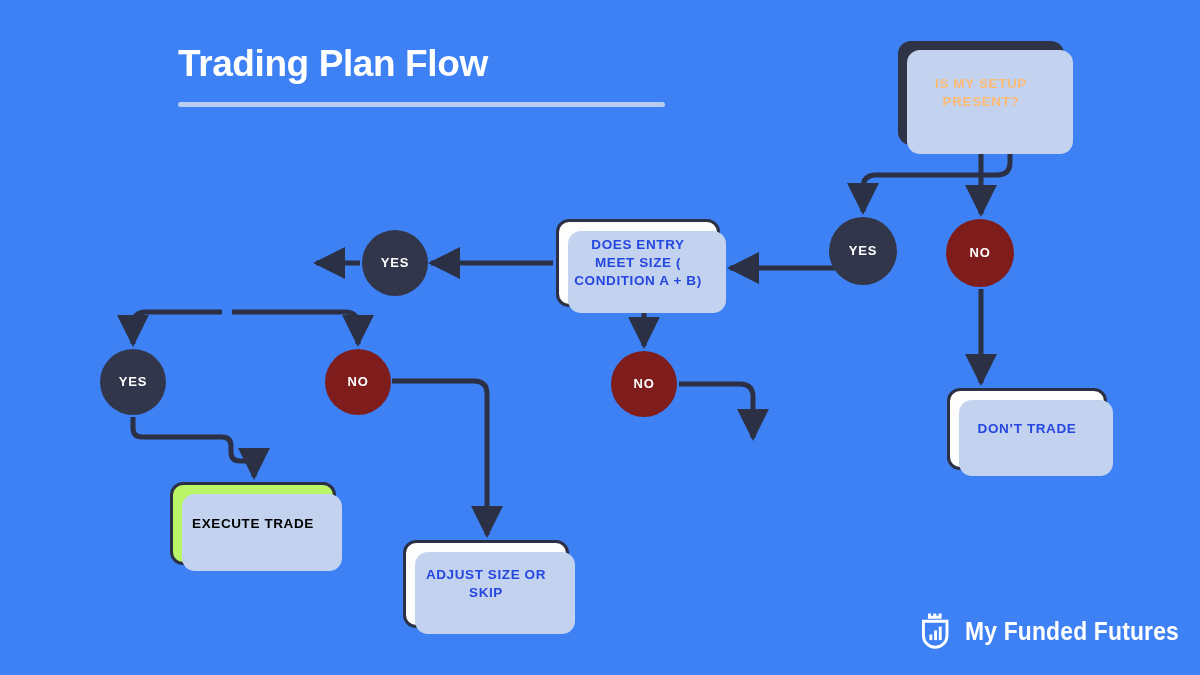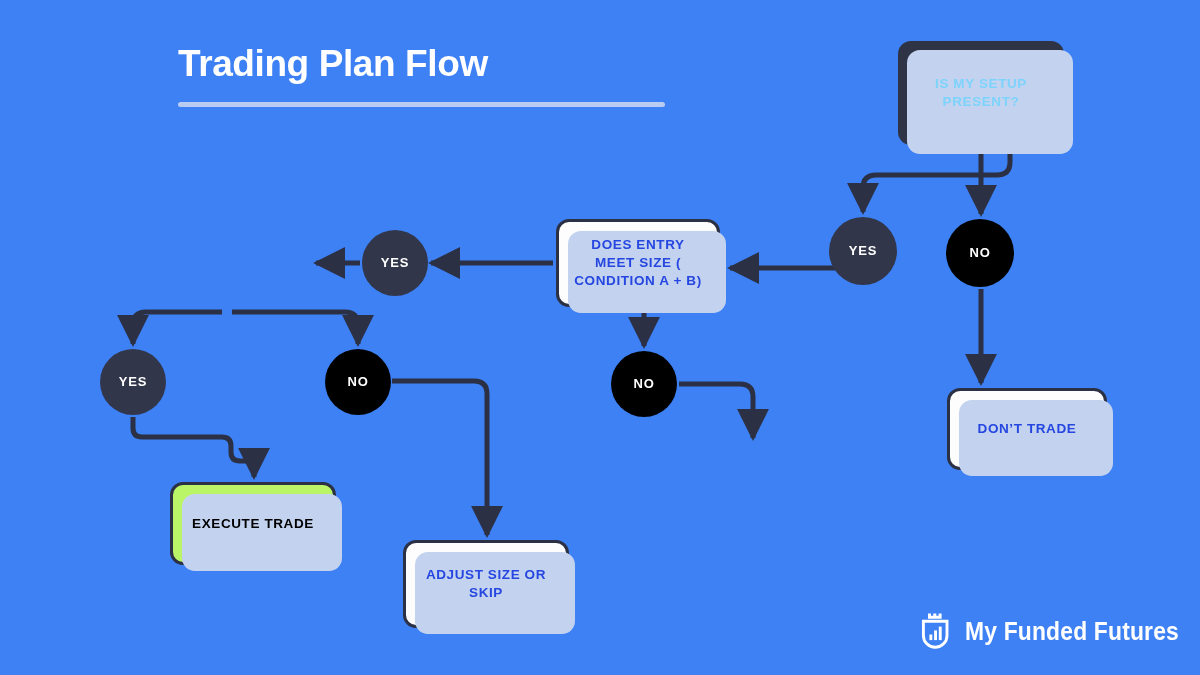--- a/index.html
+++ b/index.html
@@ -70,21 +70,21 @@
     border-radius: inherit;
     z-index: -1;
   }
   .box {
     border-radius: 13px;
     padding: 6px 14px;
     font-size: 13.5px;
   }
   .box-dark {
     background: #2e3346;
-    color: #7dd3fc;
+    color: #fdba74;
     justify-content: center;
   }
   .box-white {
     background: #fdfdfd;
     color: #2546e0;
     border: 3px solid #2b3044;
   }
   .box-green {
     background: #b9f566;
     color: #000000;
@@ -93,21 +93,21 @@
   .circle {
     border-radius: 50%;
     font-size: 13px;
     letter-spacing: 0.8px;
   }
   .circle-dark {
     background: #32364a;
     color: #ffffff;
   }
   .circle-red {
-    background: #000000;
+    background: #7f1d1d;
     color: #ffffff;
   }
 
   
   #brand-logo {
     position: absolute;
     left: 920px;
     top: 612px;
     display: flex;
     align-items: center;

